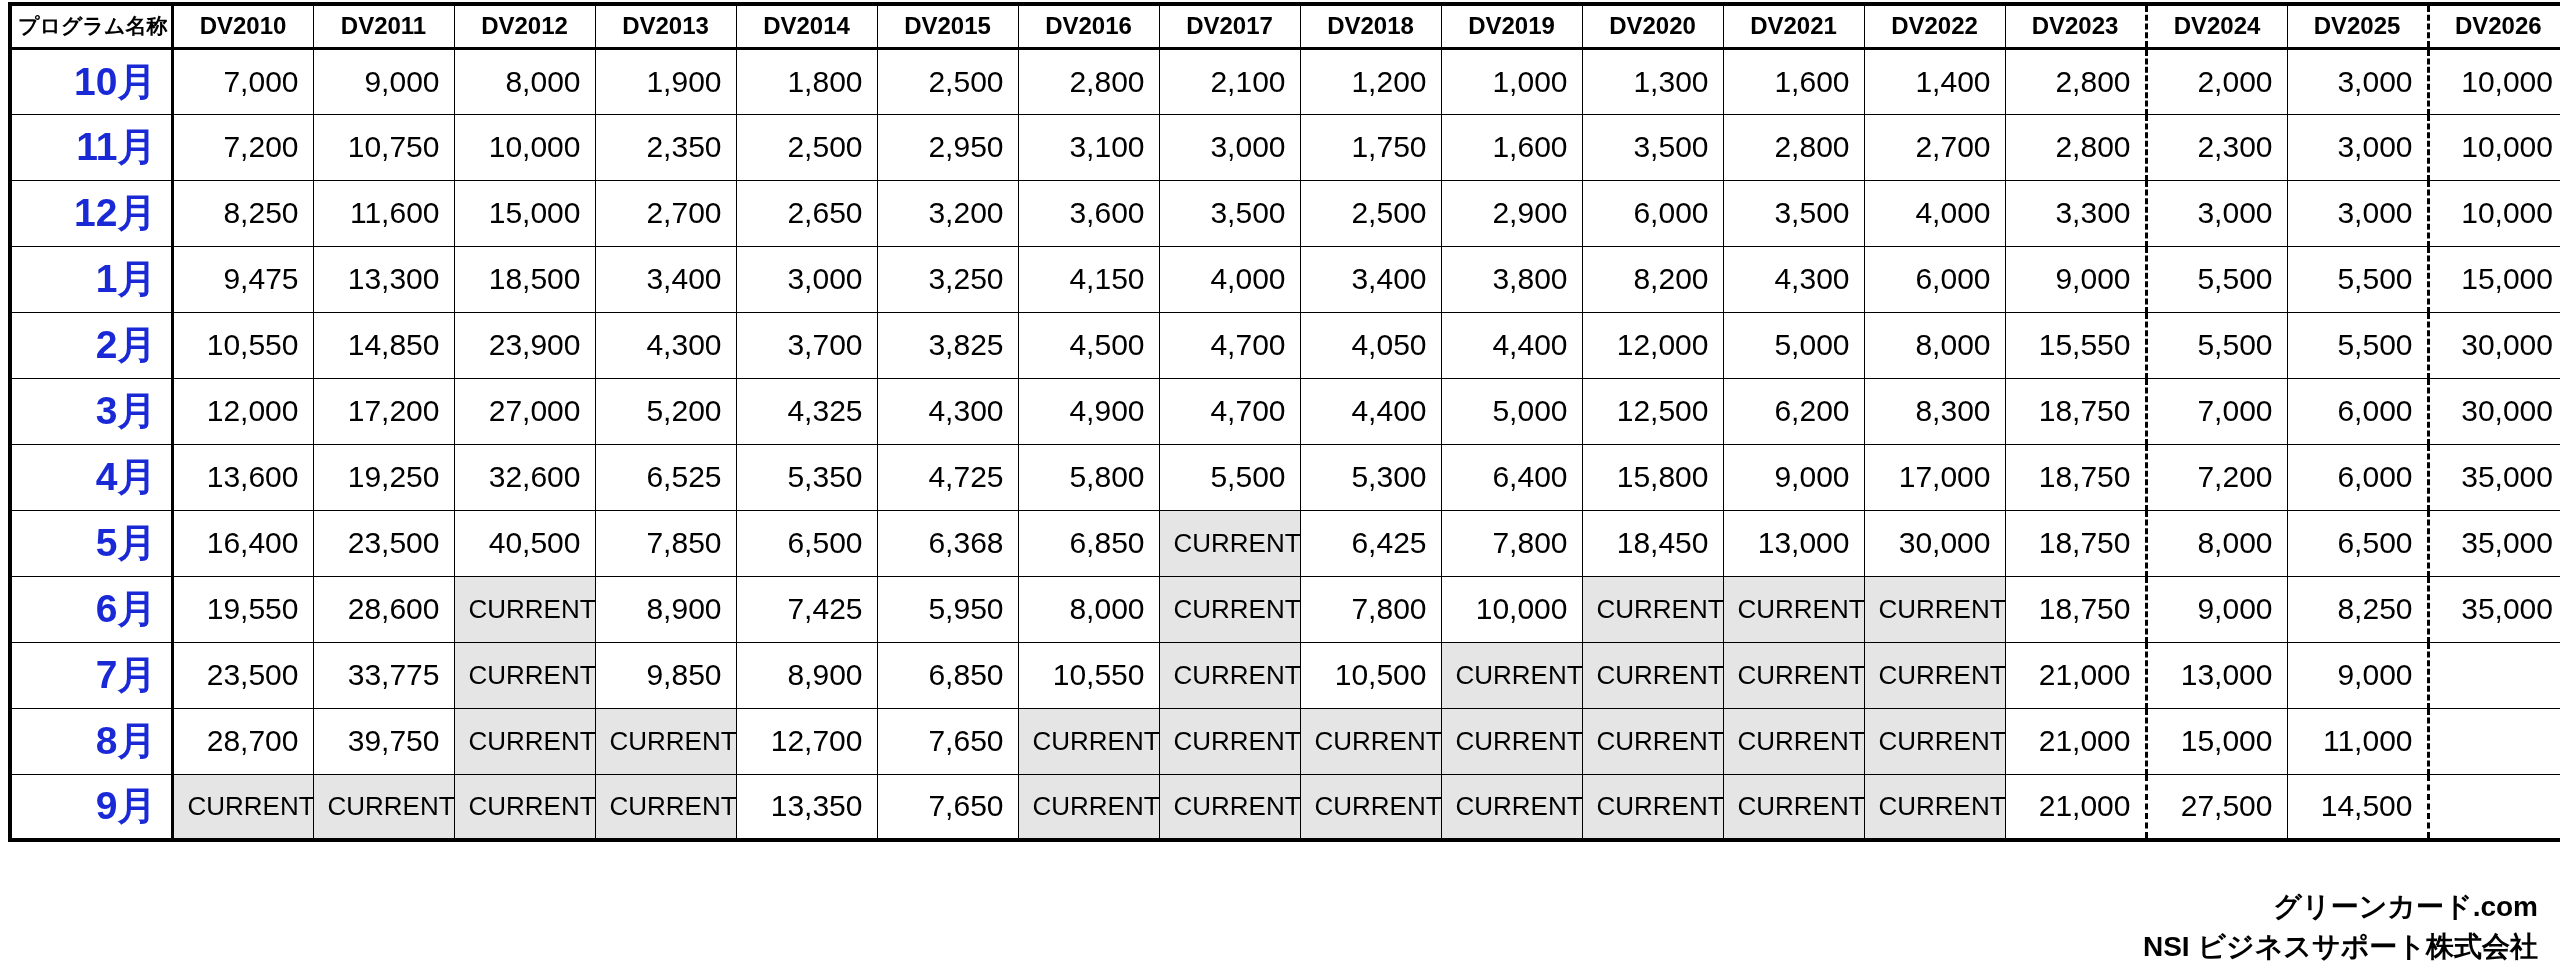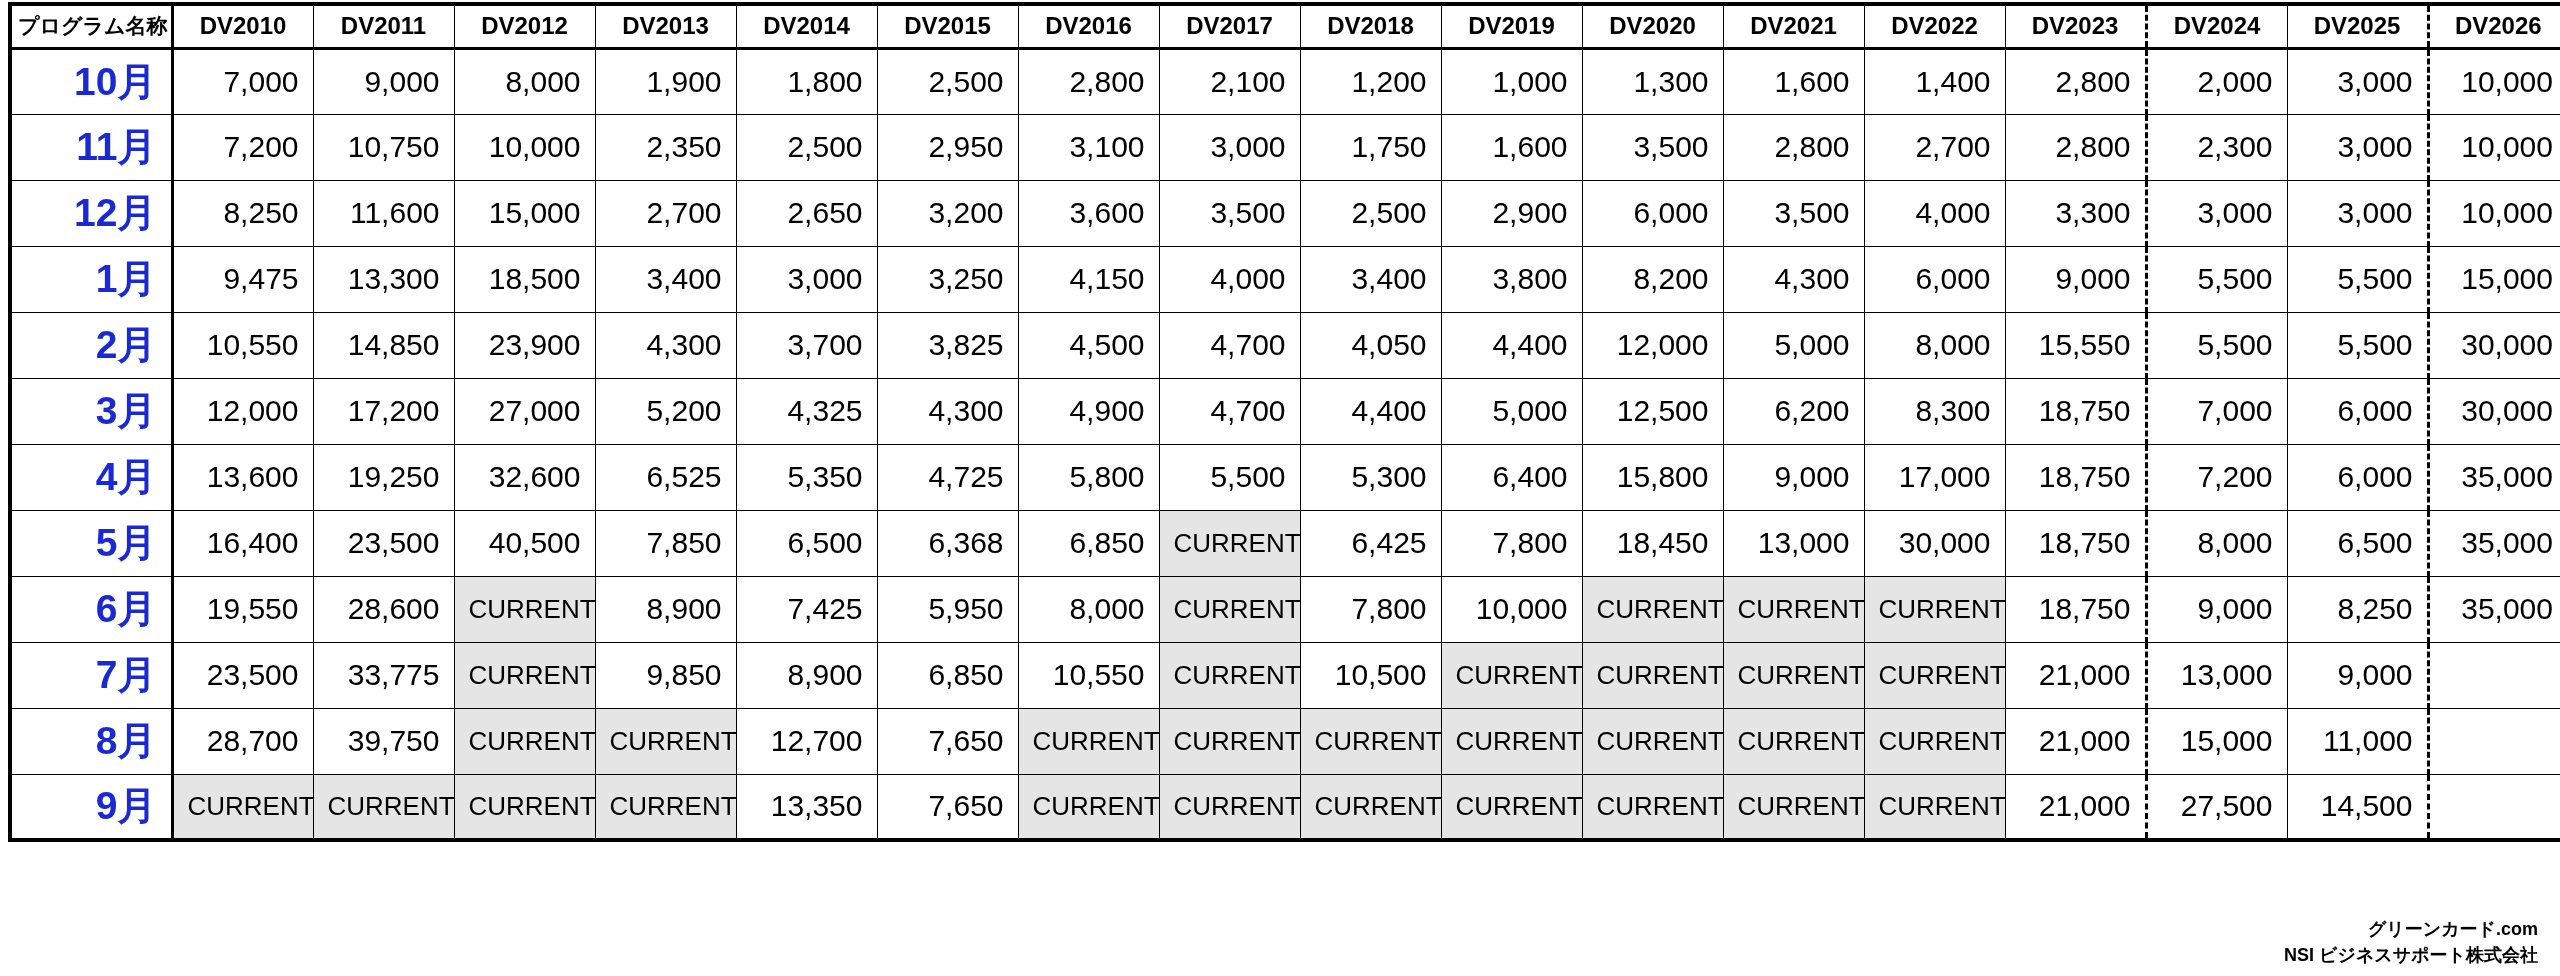--- a/index.html
+++ b/index.html
@@ -80,21 +80,21 @@
     border-left: 3px dashed #000000;
   }
   .footer {
     position: absolute;
     right: 22px;
     bottom: 10px;
     text-align: right;
     line-height: 1.45;
   }
   .footer div {
-    font-size: 18px;
+    font-size: 28px;
     font-weight: bold;
     color: #000000;
   }
 </style>
 </head>
 <body>
 
 <div class="page">
 
   <div class="table-wrap">

